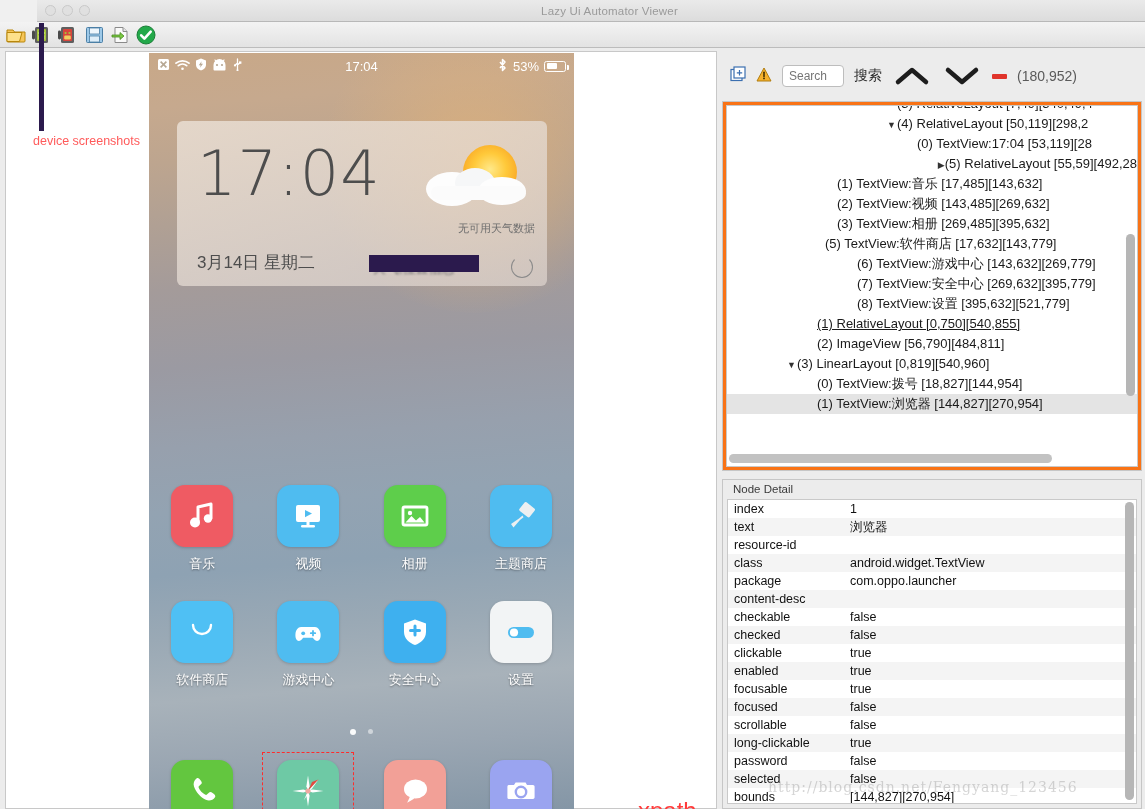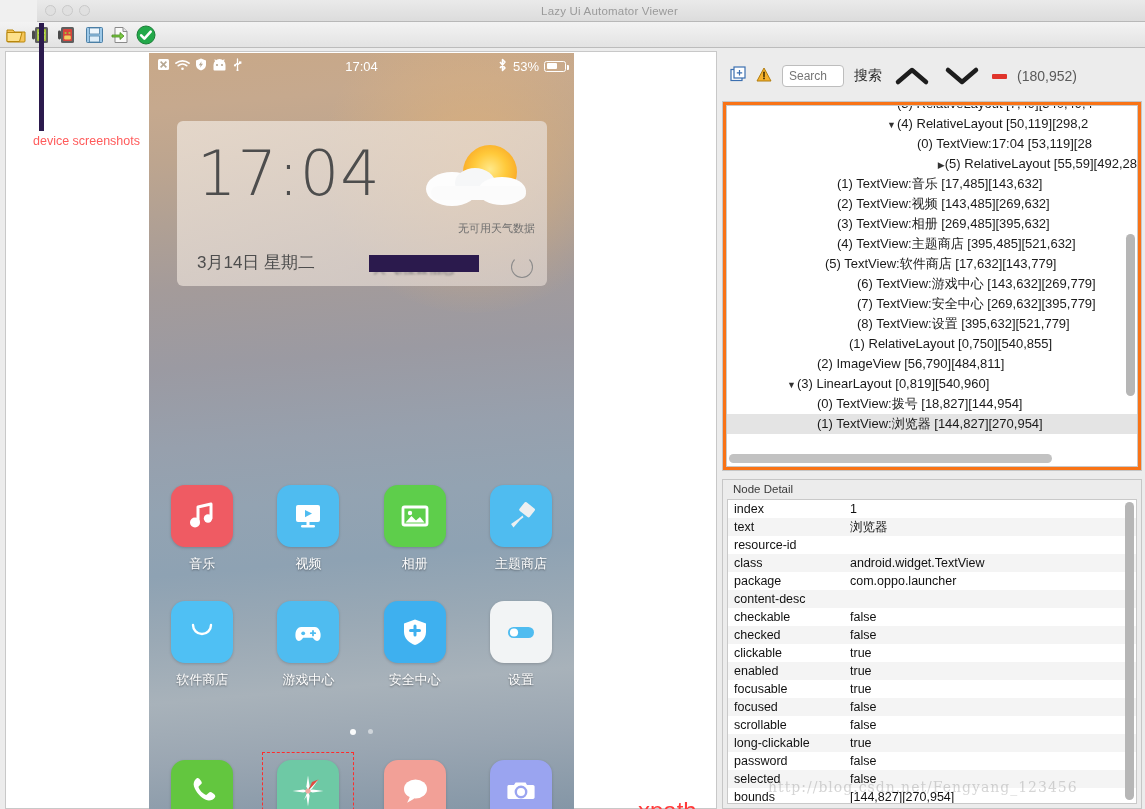--- a/index.html
+++ b/index.html
@@ -548,26 +548,25 @@
       <div id="tree-wrap">
         <div id="tree">
           <div class="tree-rows">
               <div class="tnode" style="padding-left: 160px;"><span class="tri none"></span><span>(3) RelativeLayout [7,49][340,49,4</span></div>
               <div class="tnode" style="padding-left: 160px;"><span class="tri">▼</span><span>(4) RelativeLayout [50,119][298,2</span></div>
               <div class="tnode" style="padding-left: 180px;"><span class="tri none"></span><span>(0) TextView:17:04 [53,119][28</span></div>
               <div class="tnode" style="padding-left: 104px; text-align: right;"><span class="tri">▶</span><span>(5) RelativeLayout [55,59][492,28</span></div>
               <div class="tnode" style="padding-left: 100px;"><span class="tri none"></span><span>(1) TextView:音乐 [17,485][143,632]</span></div>
               <div class="tnode" style="padding-left: 100px;"><span class="tri none"></span><span>(2) TextView:视频 [143,485][269,632]</span></div>
               <div class="tnode" style="padding-left: 100px;"><span class="tri none"></span><span>(3) TextView:相册 [269,485][395,632]</span></div>
-              <div class="tnode" style="padding-left: 100px;"><span class="tri none"></span><span>(4) TextView:主题商店 [395,485][521,632]</span></div>
               <div class="tnode" style="padding-left: 88px;"><span class="tri none"></span><span>(5) TextView:软件商店 [17,632][143,779]</span></div>
               <div class="tnode" style="padding-left: 120px;"><span class="tri none"></span><span>(6) TextView:游戏中心 [143,632][269,779]</span></div>
               <div class="tnode" style="padding-left: 120px;"><span class="tri none"></span><span>(7) TextView:安全中心 [269,632][395,779]</span></div>
               <div class="tnode" style="padding-left: 120px;"><span class="tri none"></span><span>(8) TextView:设置 [395,632][521,779]</span></div>
-              <div class="tnode" style="padding-left: 112px;"><span class="tri none"></span><span>(1) RelativeLayout [0,750][540,855]</span></div>
+              <div class="tnode" style="padding-left: 80px; text-decoration: underline;"><span class="tri none"></span><span>(1) RelativeLayout [0,750][540,855]</span></div>
               <div class="tnode" style="padding-left: 80px;"><span class="tri none"></span><span>(2) ImageView [56,790][484,811]</span></div>
               <div class="tnode" style="padding-left: 60px;"><span class="tri">▼</span><span>(3) LinearLayout [0,819][540,960]</span></div>
               <div class="tnode" style="padding-left: 80px;"><span class="tri none"></span><span>(0) TextView:拨号 [18,827][144,954]</span></div>
               <div class="tnode sel" style="padding-left: 80px;"><span class="tri none"></span><span>(1) TextView:浏览器 [144,827][270,954]</span></div>
             </div>
           <div id="tree-vscroll"></div>
           <div id="tree-hscroll-track">
             <div id="tree-hscroll"></div>
           </div>
         </div>

